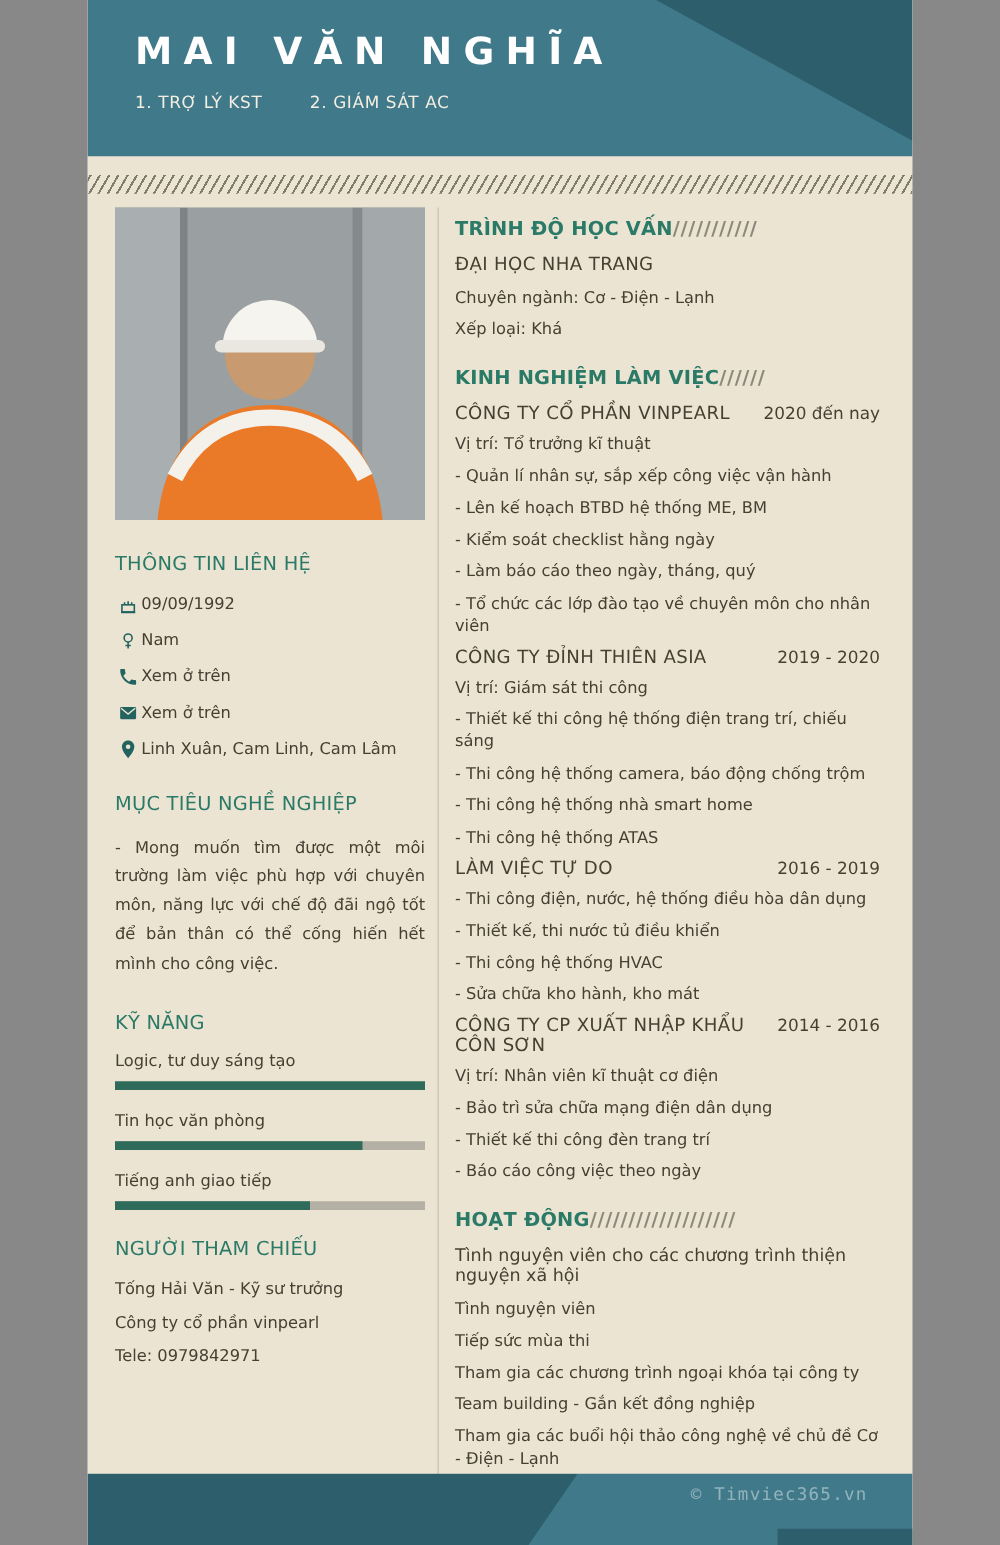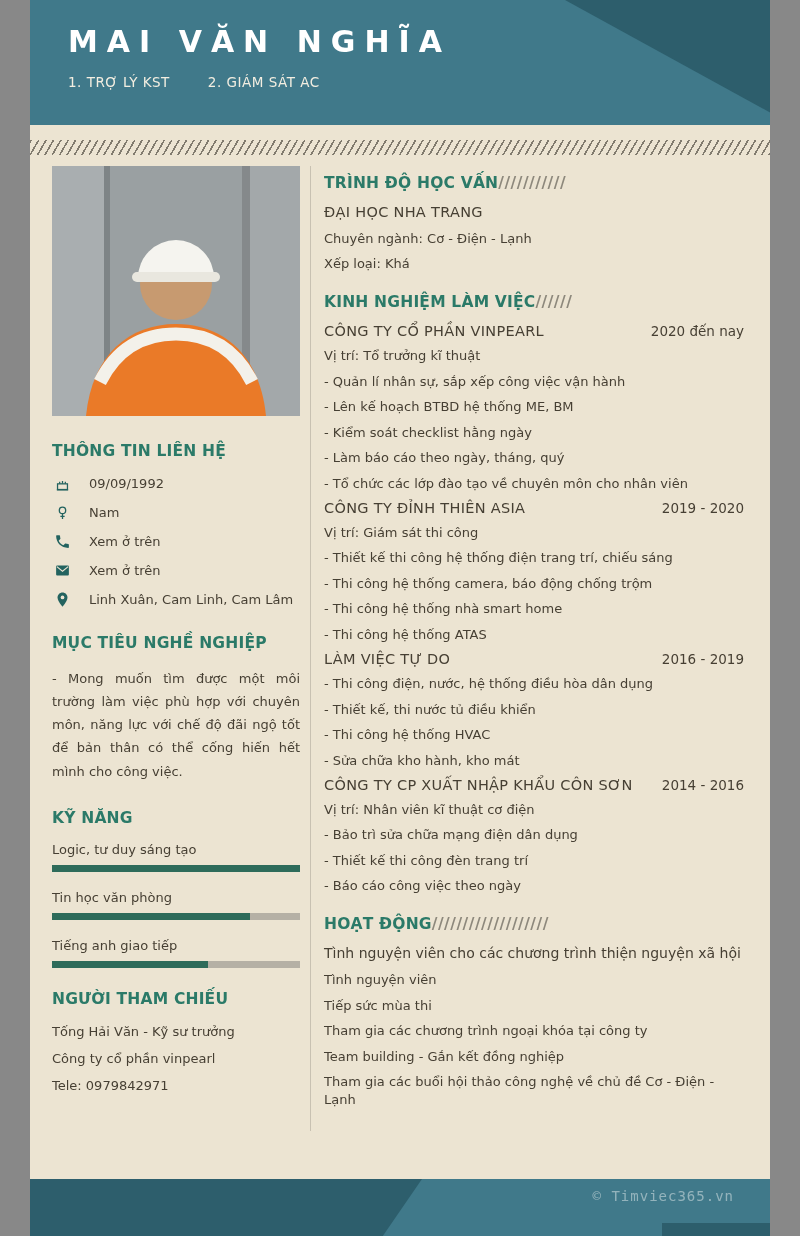--- a/index.html
+++ b/index.html
@@ -9,21 +9,21 @@
     --heading-teal:#2b7a68;
     --text-dark:#463f33;
     --slash-gray:#8d887c;
     --skill-fill:#2e6b5a;
     --skill-track:#b5b0a5;
     --divider:#c8c1b2;
     --icon:#23635f;
   }
   *{box-sizing:border-box}
   body{margin:0;background:#888}
-  .page{position:relative;width:740px;height:1236px;margin:0 auto;background:var(--page-bg);
+  .page{position:relative;width:660px;height:1236px;margin:0 auto;background:var(--page-bg);
         font-family:"DejaVu Sans","Liberation Sans",sans-serif;color:var(--text-dark);overflow:hidden}
 
   
   .header{position:relative;height:125px;background:var(--header-bg)}
   .header-accent{position:absolute;top:0;right:0;width:205px;height:125px;
                  background:var(--header-accent);clip-path:polygon(0 0,100% 0,100% 90%)}
   .header-inner{position:relative;z-index:2;padding:24px 0 0 38px}
   .name{margin:0;font-size:30px;letter-spacing:9px;color:#ffffff;font-weight:bold}
   .roles{margin-top:15px;display:flex;gap:38px;font-size:13.5px;color:#f3eee1;letter-spacing:.5px}
 
@@ -32,24 +32,24 @@
     background:repeating-linear-gradient(-60deg,rgba(93,88,77,.75) 0 1.6px,transparent 1.6px 6.4px)}
 
   
   .content{display:flex;align-items:flex-start;padding:11px 26px 0 22px}
   .left-col{width:248px;flex:none}
   .right-col{flex:1;margin-left:10px;padding-left:13px;border-left:1px solid var(--divider);min-height:965px}
 
   .photo{width:248px;height:250px;background:#9aa0a2;overflow:hidden}
   .photo svg{display:block}
 
-  .left-heading{font-size:15.5px;font-weight:bold;color:var(--heading-teal);
+  .left-heading{font-size:15.5px;font-weight:normal;color:var(--heading-teal);
                 margin:26px 0 15px;letter-spacing:.2px}
   .left-heading.tight{margin-top:22px}
-  .contact-row{display:flex;align-items:center;gap:17px;margin-bottom:12px;font-size:13px}
+  .contact-row{display:flex;align-items:center;gap:1px;margin-bottom:12px;font-size:13px}
   .cicon{color:var(--icon);width:20px;display:inline-flex;justify-content:center;flex:none}
   .cicon svg{display:block}
 
   .objective-text{font-size:13px;line-height:1.78;text-align:justify;margin:0}
 
   .skill{margin-bottom:18px}
   .skill-label{font-size:13px;margin-bottom:8px}
   .skill-track{height:7px;background:var(--skill-track)}
   .skill-fill{height:100%;background:var(--skill-fill)}
 

